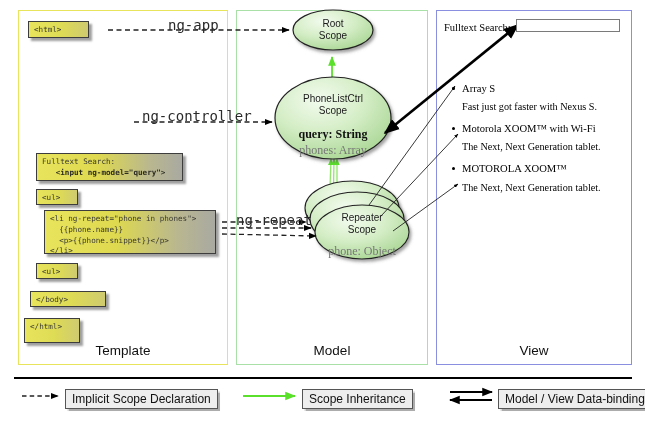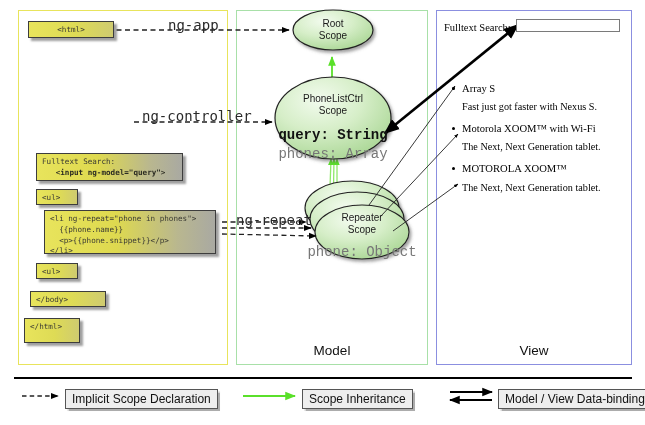--- a/index.html
+++ b/index.html
@@ -116,22 +116,22 @@
   
   .scope-text {
     position: absolute;
     text-align: center;
     font-family: "Liberation Sans", sans-serif;
     color: #1a1a1a;
     pointer-events: none;
   }
   .scope-title { font-size: 10px; line-height: 1.18; }
   .scope-prop-mono {
-    font-family: Liberation Mono, monospace;
-    font-size: 14px;
+    font-family: Liberation Serif, serif;
+    font-size: 12px;
     line-height: 1.35;
   }
   .prop-strong { font-weight: bold; color: #111; }
   .prop-dim { color: #777; }
 
   
   .legend-divider {
     position: absolute;
     left: 14px; top: 377px;
     width: 618px; height: 2px;
@@ -215,21 +215,21 @@
     </g>
 
     <g>
       <line x1="22" y1="396" x2="58" y2="396" stroke="#222" stroke-width="1.3" stroke-dasharray="4.5,3.2" marker-end="url(#arrBlack)"></line>
       <line x1="243" y1="396" x2="295" y2="396" stroke="#5ae02a" stroke-width="2" marker-end="url(#arrGreen)"></line>
       <line x1="450" y1="392" x2="492" y2="392" stroke="#000" stroke-width="1.8" marker-end="url(#arrBlack)"></line>
       <line x1="492" y1="400" x2="450" y2="400" stroke="#000" stroke-width="1.8" marker-end="url(#arrBlack)"></line>
     </g>
   </svg>
 
-  <div class="codebox small" style="left:28px; top:21px; width:86px; height:17px;text-align:center;">&lt;html&gt;</div>
+  <div class="codebox small" style="left:28px; top:21px; width:61px; height:17px;">&lt;html&gt;</div>
 
 
   <div class="codebox" style="left:36px; top:153px; width:147px; height:28px;"><span>Fulltext Search:</span>
    <b>&lt;input ng-model="query"&gt;</b></div>
 
   <div class="codebox small" style="left:36px; top:189px; width:42px; height:16px;">&lt;ul&gt;</div>
 
   <div class="codebox" style="left:44px; top:210px; width:172px; height:44px;">&lt;li ng-repeat="phone in phones"&gt;
   {{phone.name}}
   &lt;p&gt;{{phone.snippet}}&lt;/p&gt;
@@ -279,20 +279,21 @@
       <div class="view-name">Motorola XOOM™  with Wi-Fi</div>
       <div class="view-snippet">The Next, Next Generation tablet.</div>
     </div>
     <div class="view-item" style="margin-top:10px;">
       <span class="view-bullet"></span>
       <div class="view-name">MOTOROLA XOOM™</div>
       <div class="view-snippet">The Next, Next Generation tablet.</div>
     </div>
   </div>
 
+  <div class="panel-label lbl-template">Template</div>
   <div class="panel-label lbl-model">Model</div>
   <div class="panel-label lbl-view">View</div>
 
   <div class="legend-divider"></div>
   <div class="legend-box lg1">Implicit Scope Declaration</div>
   <div class="legend-box lg2">Scope Inheritance</div>
   <div class="legend-box lg3">Model / View Data-binding</div>
 
 </div>
 

